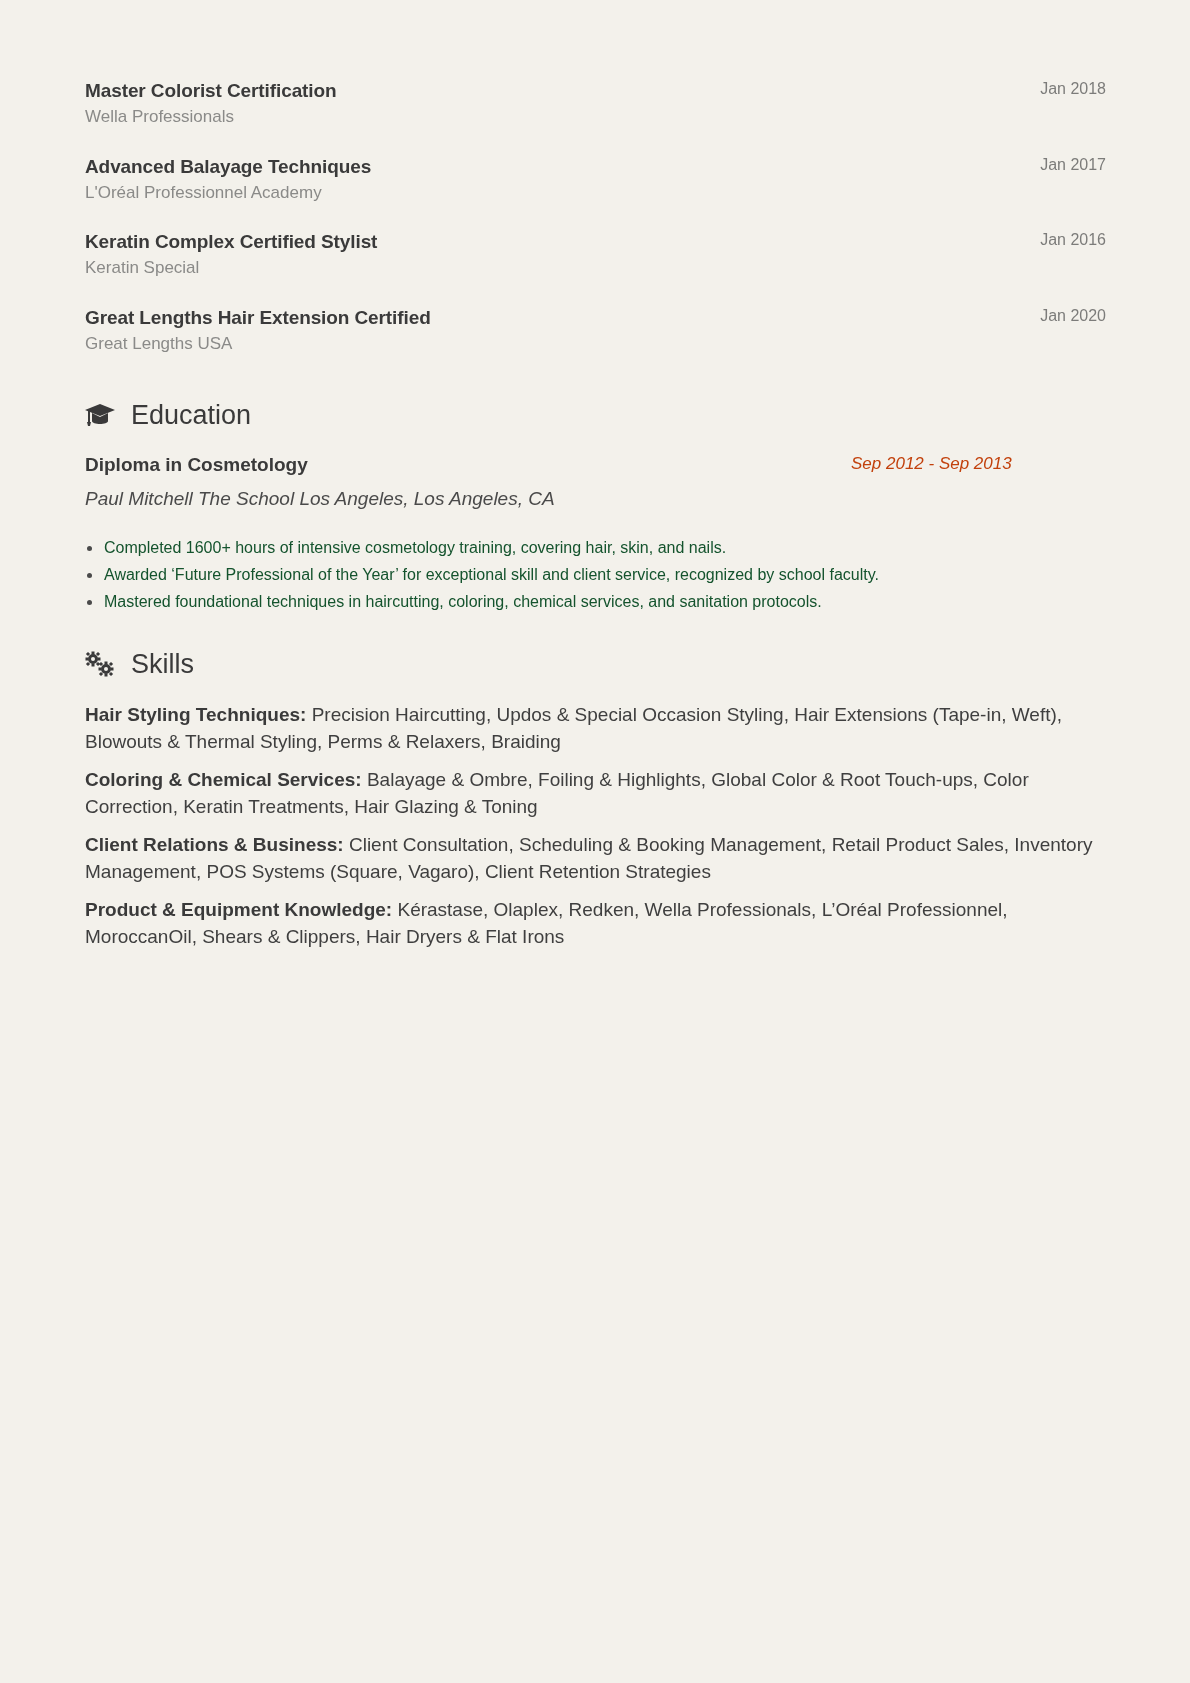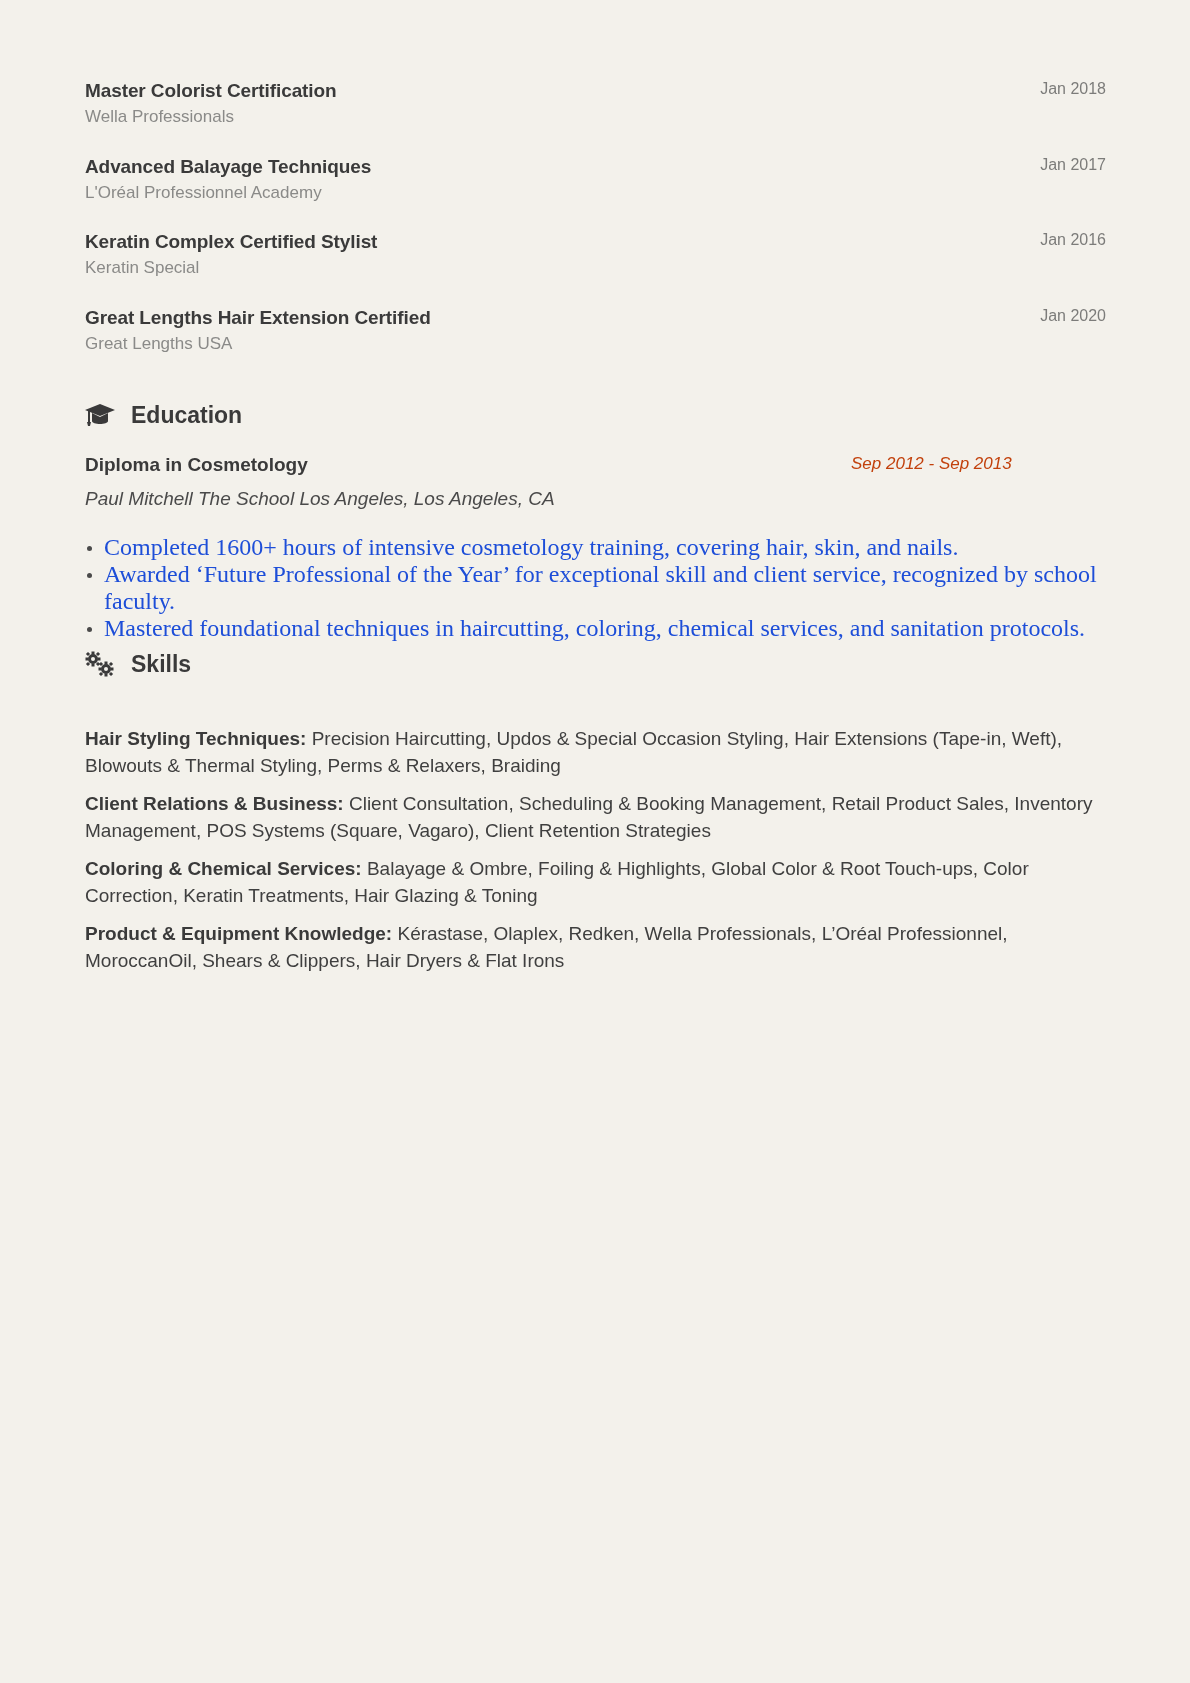--- a/index.html
+++ b/index.html
@@ -57,22 +57,22 @@
       align-items: center;
       height: 32px;
     }
     .section-icon {
       width: 30px;
       height: 26px;
       display: inline-block;
       margin-right: 16px;
     }
     .section-title {
-      font-size: 23px;
-      font-weight: bold;
+      font-size: 27px;
+      font-weight: normal;
       color: #3a3a3a;
     }
     
     .edu-degree {
       position: absolute;
       left: 0;
       top: 454px;
       font-size: 19px;
       font-weight: bold;
       color: #3a3a3a;
@@ -96,40 +96,39 @@
     .edu-bullets {
       position: absolute;
       left: 0;
       top: 534px;
       list-style: none;
       width: 1021px;
     }
     .edu-bullets li {
       position: relative;
       padding-left: 19px;
-      font-size: 24px;
+      font-size: 16px;
       line-height: 27px;
-      color: #1d4ed8;
-      font-family: Liberation Serif, serif;
+      color: #14532d;
     }
     .edu-bullets li::before {
       content: "";
       position: absolute;
       left: 2px;
       top: 12px;
       width: 5px;
       height: 5px;
       border-radius: 50%;
       background: #4a4a4a;
     }
     
     .skills {
       position: absolute;
       left: 0;
-      top: 725px;
+      top: 701px;
       width: 1021px;
     }
     .skill-row {
       font-size: 19px;
       line-height: 27px;
       color: #3f3f3f;
       margin-bottom: 11px;
     }
     .skill-label {
       font-weight: bold;
@@ -212,26 +211,26 @@
     </span>
     <span class="section-title">Skills</span>
   </div>
 
   <div class="skills">
     <div class="skill-row">
       <span class="skill-label">Hair Styling Techniques:</span>
       <span>Precision Haircutting, Updos &amp; Special Occasion Styling, Hair Extensions (Tape-in, Weft), Blowouts &amp; Thermal Styling, Perms &amp; Relaxers, Braiding</span>
     </div>
     <div class="skill-row">
+      <span class="skill-label">Coloring &amp; Chemical Services:</span>
+      <span>Balayage &amp; Ombre, Foiling &amp; Highlights, Global Color &amp; Root Touch-ups, Color Correction, Keratin Treatments, Hair Glazing &amp; Toning</span>
+    </div>
+    <div class="skill-row">
       <span class="skill-label">Client Relations &amp; Business:</span>
       <span>Client Consultation, Scheduling &amp; Booking Management, Retail Product Sales, Inventory Management, POS Systems (Square, Vagaro), Client Retention Strategies</span>
     </div>
     <div class="skill-row">
-      <span class="skill-label">Coloring &amp; Chemical Services:</span>
-      <span>Balayage &amp; Ombre, Foiling &amp; Highlights, Global Color &amp; Root Touch-ups, Color Correction, Keratin Treatments, Hair Glazing &amp; Toning</span>
-    </div>
-    <div class="skill-row">
       <span class="skill-label">Product &amp; Equipment Knowledge:</span>
       <span>Kérastase, Olaplex, Redken, Wella Professionals, L’Oréal Professionnel, MoroccanOil, Shears &amp; Clippers, Hair Dryers &amp; Flat Irons</span>
     </div>
   </div>
 
 </div>
 
 </body></html>

